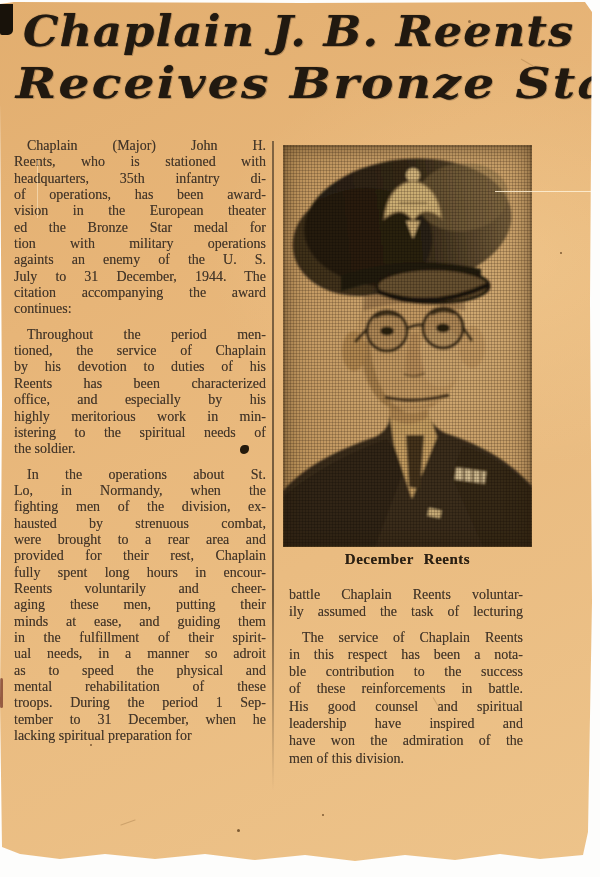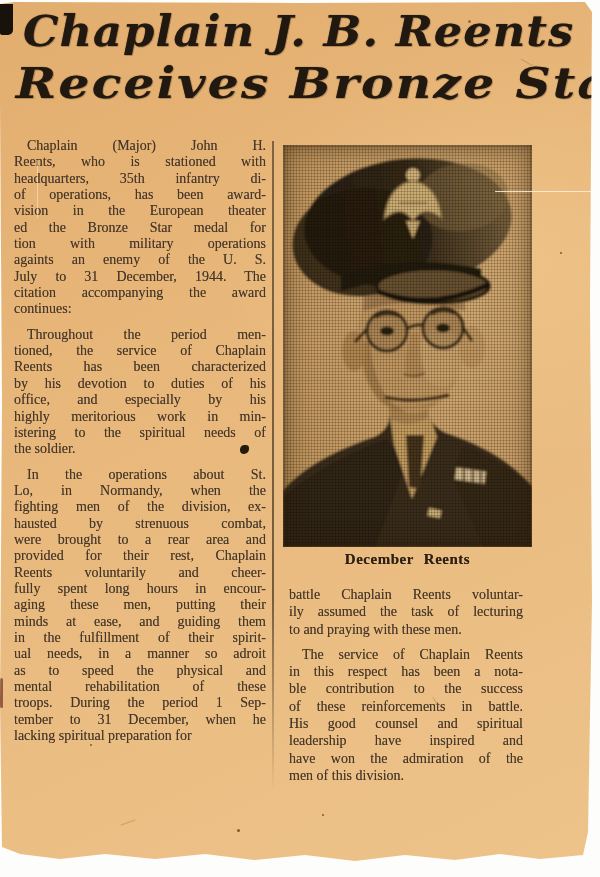--- a/index.html
+++ b/index.html
@@ -107,36 +107,36 @@
           <div class="line">ed the Bronze Star medal for</div>
           <div class="line">tion with military operations</div>
           <div class="line">againts an enemy of the U. S.</div>
           <div class="line">July to 31 December, 1944. The</div>
           <div class="line">citation accompanying the award</div>
           <div class="line end">continues:</div>
         </div>
         <div class="para indent">
           <div class="line">Throughout the period men-</div>
           <div class="line">tioned, the service of Chaplain</div>
+          <div class="line">by his devotion to duties of his</div>
           <div class="line">Reents has been characterized</div>
-          <div class="line">by his devotion to duties of his</div>
           <div class="line">office, and especially by his</div>
           <div class="line">highly meritorious work in min-</div>
           <div class="line">istering to the spiritual needs of</div>
           <div class="line end">the soldier.</div>
         </div>
         <div class="para indent">
           <div class="line">In the operations about St.</div>
           <div class="line">Lo, in Normandy, when the</div>
           <div class="line">fighting men of the division, ex-</div>
           <div class="line">hausted by strenuous combat,</div>
           <div class="line">were brought to a rear area and</div>
           <div class="line">provided for their rest, Chaplain</div>
+          <div class="line">fully spent long hours in encour-</div>
           <div class="line">Reents voluntarily and cheer-</div>
-          <div class="line">fully spent long hours in encour-</div>
           <div class="line">aging these men, putting their</div>
           <div class="line">minds at ease, and guiding them</div>
           <div class="line">in the fulfillment of their spirit-</div>
           <div class="line">ual needs, in a manner so adroit</div>
           <div class="line">as to speed the physical and</div>
           <div class="line">mental rehabilitation of these</div>
           <div class="line">troops. During the period 1 Sep-</div>
           <div class="line">tember to 31 December, when he</div>
           <div class="line end">lacking spiritual preparation for</div>
         </div>
@@ -232,21 +232,20 @@
       <div class="halftone"></div>
       <div class="photo-vignette"></div>
     </div>
 
     <div class="caption">December Reents</div>
 
     <div class="col col-right">
         <div class="para">
           <div class="line">battle Chaplain Reents voluntar-</div>
           <div class="line">ily assumed the task of lecturing</div>
-          <div class="line end">to and praying with these men.</div>
         </div>
         <div class="para indent">
           <div class="line">The service of Chaplain Reents</div>
           <div class="line">in this respect has been a nota-</div>
           <div class="line">ble contribution to the success</div>
           <div class="line">of these reinforcements in battle.</div>
           <div class="line">His good counsel and spiritual</div>
           <div class="line">leadership have inspired and</div>
           <div class="line">have won the admiration of the</div>
           <div class="line end">men of this division.</div>

